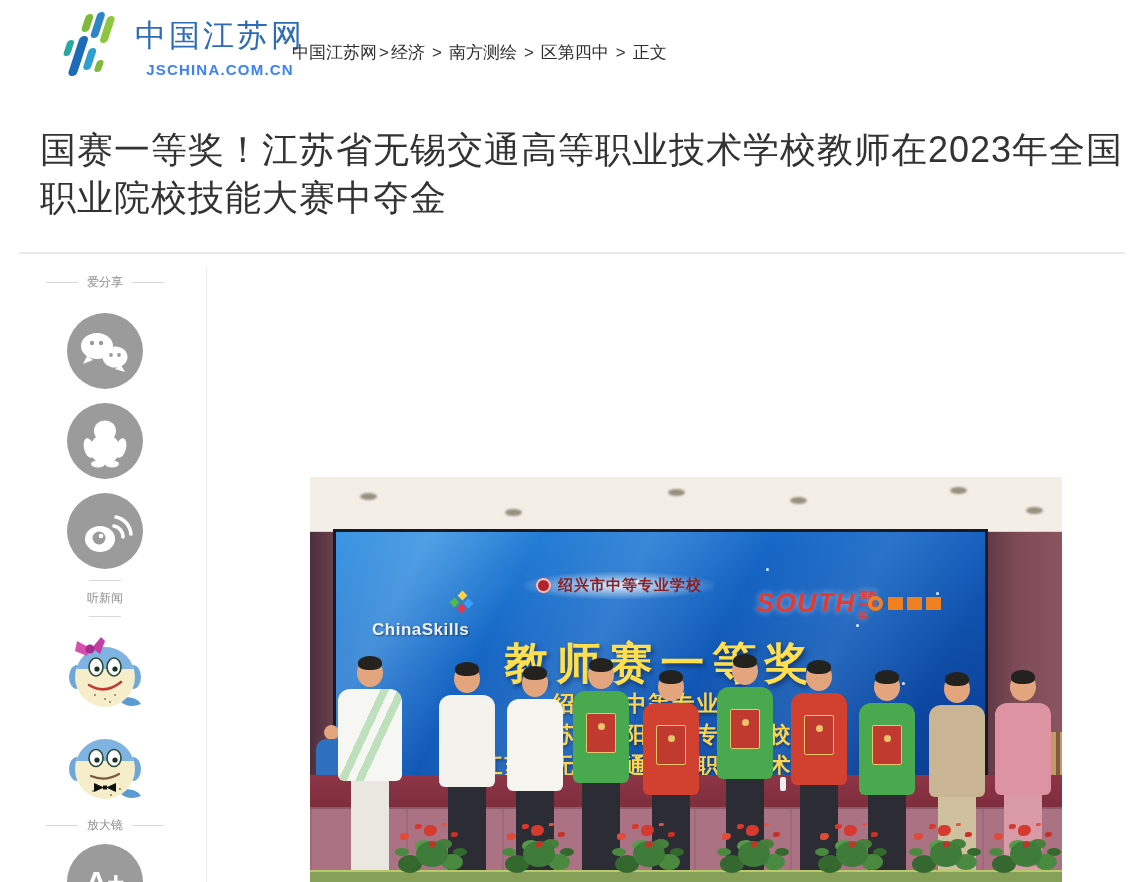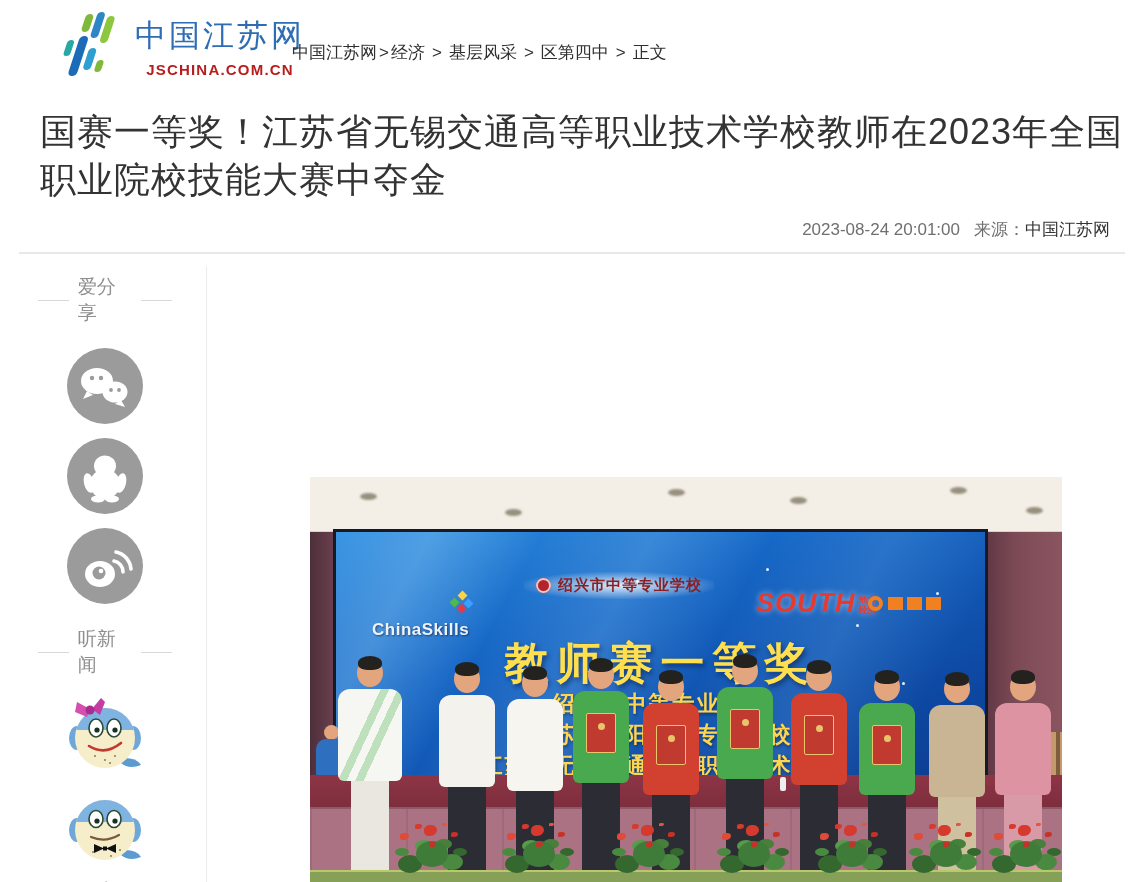--- a/index.html
+++ b/index.html
@@ -5,40 +5,40 @@
   * { box-sizing: border-box; margin: 0; padding: 0; }
   html,body { width:1144px; height:882px; overflow:hidden; background:#fff;
     font-family:"Liberation Sans","DejaVu Sans",sans-serif; }
   .page { position:relative; width:1144px; height:882px; background:#fff; }
 
   
   .logo { position:absolute; left:55px; top:12px; display:flex; align-items:center; cursor:pointer; }
   .logo-marks { width:74px; height:68px; }
   .logo-text { margin-left:6px; }
   .logo-cn { font-size:31px; font-weight:500; color:#2e6db4; letter-spacing:3px; }
-  .logo-domain { font-size:15px; font-weight:700; color:#b91c1c; letter-spacing:1.2px; margin-top:4px; text-align:center; }
+  .logo-domain { font-size:15px; font-weight:700; color:#3b82f6; letter-spacing:1.2px; margin-top:4px; text-align:center; }
   .breadcrumb { position:absolute; left:292px; top:41px; font-size:17px; color:#2f2f2f; }
   .breadcrumb a { color:#2f2f2f; text-decoration:none; cursor:pointer; }
   .crumb-sep { margin:0 7px; color:#2f2f2f; }
   .crumb-sep.tight { margin:0 2px; }
 
   
-  .title { position:absolute; left:40px; top:108px; width:1092px; font-size:36px; font-weight:400;
+  .title { position:absolute; left:40px; top:126px; width:1092px; font-size:36px; font-weight:400;
     line-height:48px; color:#333; letter-spacing:1px; }
   .meta { position:absolute; top:218px; right:34px; font-size:17px; color:#6f6f6f; }
   .meta .dt { margin-right:14px; }
   .meta .src-name { color:#333; }
   .rule { position:absolute; top:252px; left:19px; width:1106px; height:2px; background:#e8e8e8; }
 
   
   .sidebar { position:absolute; left:38px; top:268px; width:134px; }
   .side-heading { display:flex; align-items:center; justify-content:center; gap:9px;
-    color:#8f8f8f; font-size:19px; }
+    color:#8f8f8f; font-size:12px; }
   .side-heading .hl { width:32px; height:1px; background:#d8d8d8; }
-  .sh-share { margin-top:6px; } .sh-listen { margin-top:22px; } .sh-zoom { margin-top:16px; }
+  .sh-share { margin-top:6px; } .sh-listen { margin-top:11px;flex-direction:column; } .sh-zoom { margin-top:16px; }
   .circle-btn { width:76px; height:76px; border-radius:50%; background:#9b9b9b;
     margin:0 auto; cursor:pointer; display:flex; align-items:center; justify-content:center; }
   .cb1 { margin-top:22px; } .cb2,.cb3 { margin-top:14px; }
   .fish-btn { width:80px; height:80px; margin:12px auto 0; cursor:pointer; }
   .aplus { margin-top:10px; color:#fff; font-size:30px; font-weight:700; }
   .vdivider { position:absolute; left:206px; top:266px; width:1px; height:616px; background:#ececec; }
 
   
   .body-text { position:absolute; left:230px; top:283px; width:897px; font-size:22px;
     line-height:44px; color:#3d3d3d; text-indent:2em; }
@@ -131,27 +131,24 @@
         <rect x="58" y="48" width="7" height="12" rx="3.5" fill="#7fb93c"></rect>
       </g>
     </svg>
     <div class="logo-text">
       <div class="logo-cn">中国江苏网</div>
       <div class="logo-domain">JSCHINA.COM.CN</div>
     </div>
   </div>
 
   <nav class="breadcrumb">
-    <a>中国江苏网</a><span class="crumb-sep tight">&gt;</span><a>经济</a><span class="crumb-sep">&gt;</span><a>基层风采</a><span class="crumb-sep">&gt;</span><a>区第四中</a><span class="crumb-sep">&gt;</span><a>正文</a>
+    <a>中国江苏网</a><span class="crumb-sep tight">&gt;</span><a>经济</a><span class="crumb-sep">&gt;</span><a>南方测绘</a><span class="crumb-sep">&gt;</span><a>区第四中</a><span class="crumb-sep">&gt;</span><a>正文</a>
   </nav>
 
   <h1 class="title">国赛一等奖！江苏省无锡交通高等职业技术学校教师在2023年全国职业院校技能大赛中夺金</h1>
-  <div class="meta">
-    <span class="dt">2023-08-24 20:01:00</span><span>来源：</span><span class="src-name">中国江苏网</span>
-  </div>
   <div class="rule"></div>
 
   <aside class="sidebar">
     <div class="side-heading sh-share">
       <span class="hl"></span>
         <span>爱分享</span>
         <span class="hl"></span>
     </div>
 
     <div class="circle-btn cb1">
@@ -286,21 +283,21 @@
           <rect x="17" y="10" width="7" height="7" transform="rotate(45 20.5 13.5)" fill="#3aa0ff"></rect>
           <rect x="10" y="15" width="7" height="7" transform="rotate(45 13.5 18.5)" fill="#e63946"></rect>
         </svg>
         <span>ChinaSkills</span>
       </div>
       <div class="scr-seal">
         <span class="seal-dot"></span>
         <span>绍兴市中等专业学校</span>
       </div>
       <div class="scr-south">
-        <span>SOUTH</span><span class="south-sub">地方经济</span>
+        <span>SOUTH</span><span class="south-sub">国赛一等奖</span>
       </div>
       <div class="scr-orange">
         <span class="o-ring"></span>
           <span class="o-blocks"></span>
       </div>
       <div class="scr-title">教师赛一等奖</div>
       <div class="scr-schools">
         <div>绍兴市中等专业学校</div>
         <div>江苏省溧阳中等专业学校</div>
         <div>江苏省无锡交通高等职业技术学校</div>

